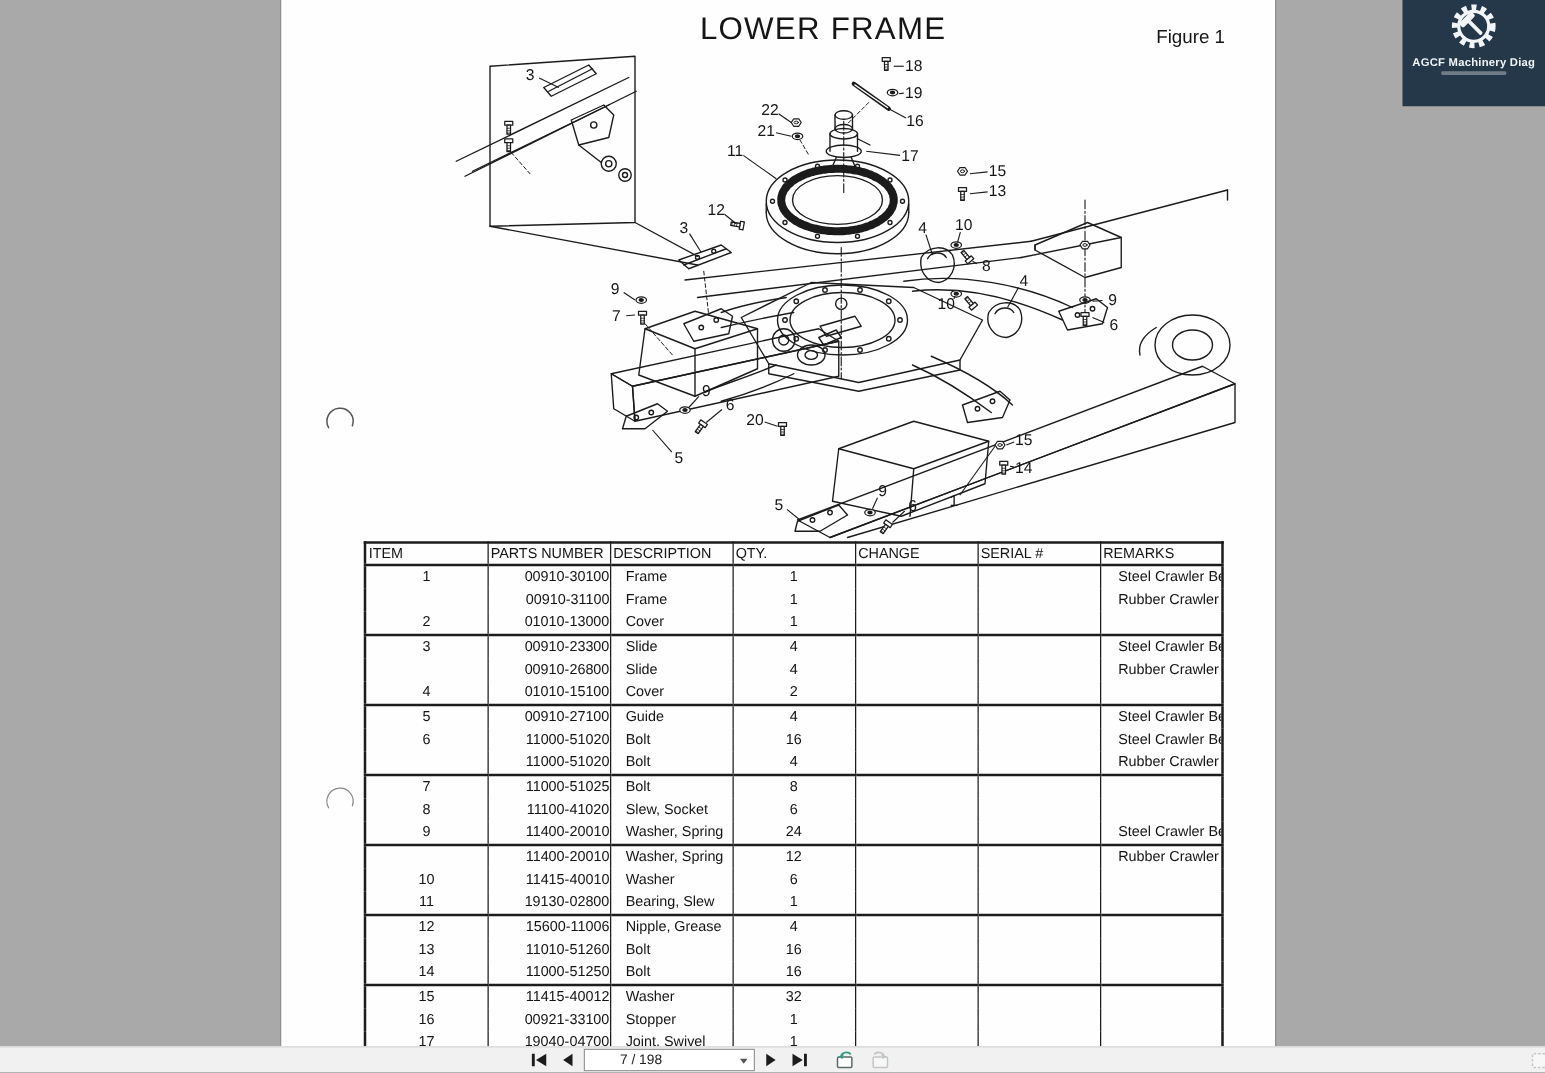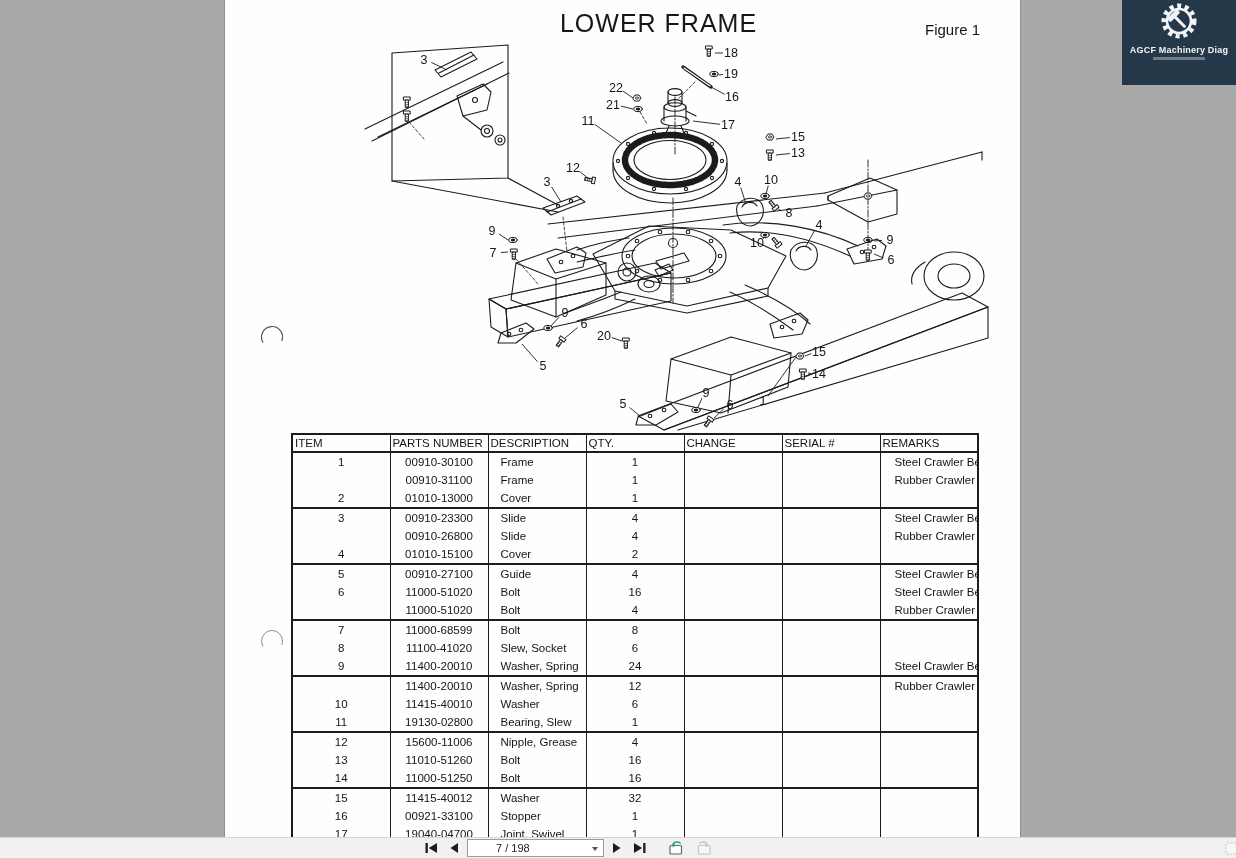--- a/index.html
+++ b/index.html
@@ -16,21 +16,21 @@
   .table-wrap{position:absolute;left:66px;top:433px;width:690px;}
   table.parts{border-collapse:collapse;table-layout:fixed;width:688px;
               font-size:11.5px;color:#141414;border:2px solid #1c1c1c;}
   table.parts th{font-weight:normal;font-size:11.5px;height:16px;padding:0 2px;
                  border-left:1px solid #1c1c1c;border-bottom:1.5px solid #1c1c1c;text-align:left;}
   table.parts th:first-child{border-left:none;}
   table.parts td{height:18px;padding:0;border-left:1px solid #1c1c1c;white-space:nowrap;overflow:hidden;}
   table.parts td:first-child{border-left:none;}
   table.parts tr.group-start td{border-top:2px solid #1c1c1c;}
   .col-item{width:49px;text-align:center;}
-  .col-part{width:106px;text-align:center;}
+  .col-part{width:106px;text-align:right;}
   .col-desc{width:178px;text-align:left;padding-left:12px !important;}
   .col-qty{width:44px;text-align:center;}
   .col-change{width:61px;}
   .col-serial{width:61px;}
   .col-remarks{width:179px;text-align:left;padding-left:14px !important;}
   
   .logo{position:absolute;right:0;top:0;width:114px;height:85px;background:#24384a;
         display:flex;flex-direction:column;align-items:center;}
   .logo .title{color:#f2f5f7;font-size:9px;font-weight:bold;margin-top:3px;letter-spacing:.2px;}
   .logo .tagline{width:52px;height:3px;margin-top:2px;background:rgba(255,255,255,.35);border-radius:1px;}
@@ -396,21 +396,21 @@
               <td class="col-item"></td>
               <td class="col-part">11000-51020</td>
               <td class="col-desc">Bolt</td>
               <td class="col-qty">4</td>
               <td class="col-change"></td>
               <td class="col-serial"></td>
               <td class="col-remarks">Rubber Crawler Belt</td>
             </tr>
             <tr class="group-start">
               <td class="col-item">7</td>
-              <td class="col-part">11000-68599</td>
+              <td class="col-part">11000-51025</td>
               <td class="col-desc">Bolt</td>
               <td class="col-qty">8</td>
               <td class="col-change"></td>
               <td class="col-serial"></td>
               <td class="col-remarks"></td>
             </tr>
             <tr>
               <td class="col-item">8</td>
               <td class="col-part">11100-41020</td>
               <td class="col-desc">Slew, Socket</td>

